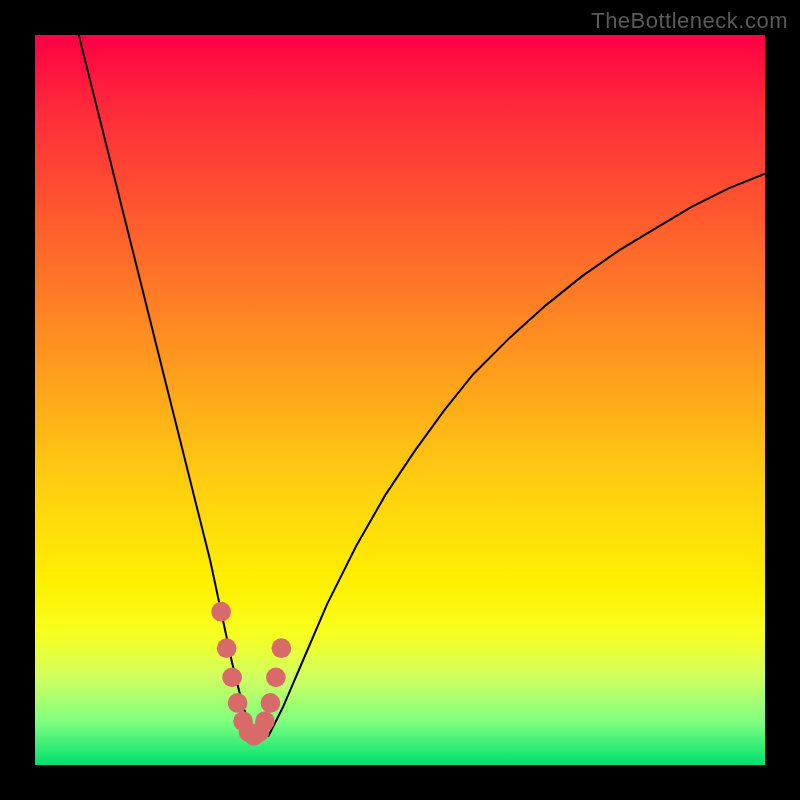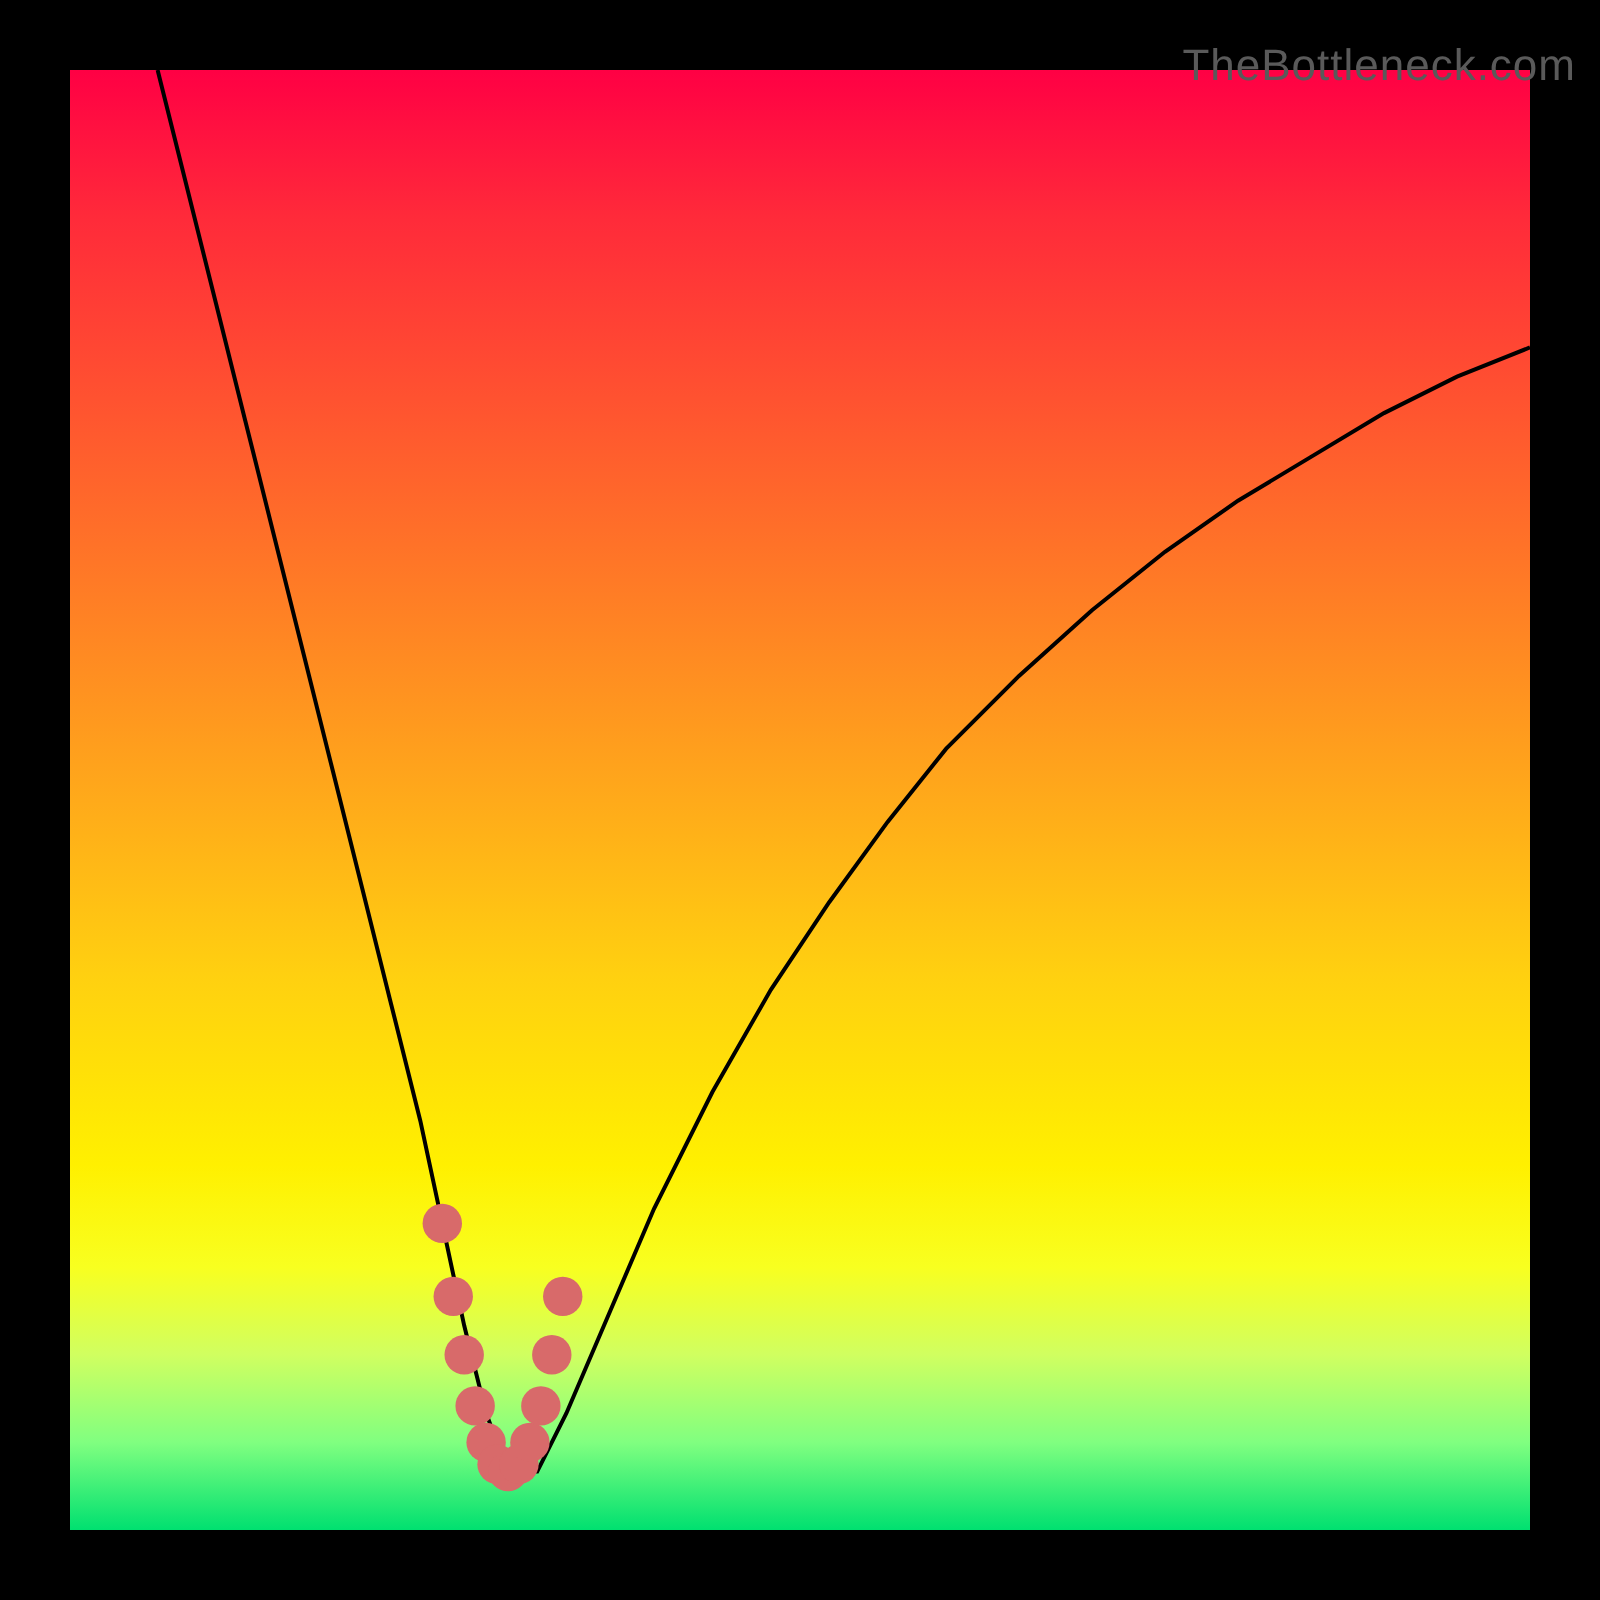--- a/index.html
+++ b/index.html
@@ -5,21 +5,21 @@
     * { margin: 0; padding: 0; box-sizing: border-box; }
     body {
       width: 800px;
       height: 800px;
       background: #000;
       position: relative;
       overflow: hidden;
     }
     .watermark {
       position: absolute;
-      top: 20px;
+      top: 8px;
       right: 12px;
       color: #5a5a5a;
       font-family: Arial, sans-serif;
       font-size: 22px;
       font-weight: 500;
       letter-spacing: 0.5px;
       z-index: 10;
     }
     .plot-area {
       position: absolute;

